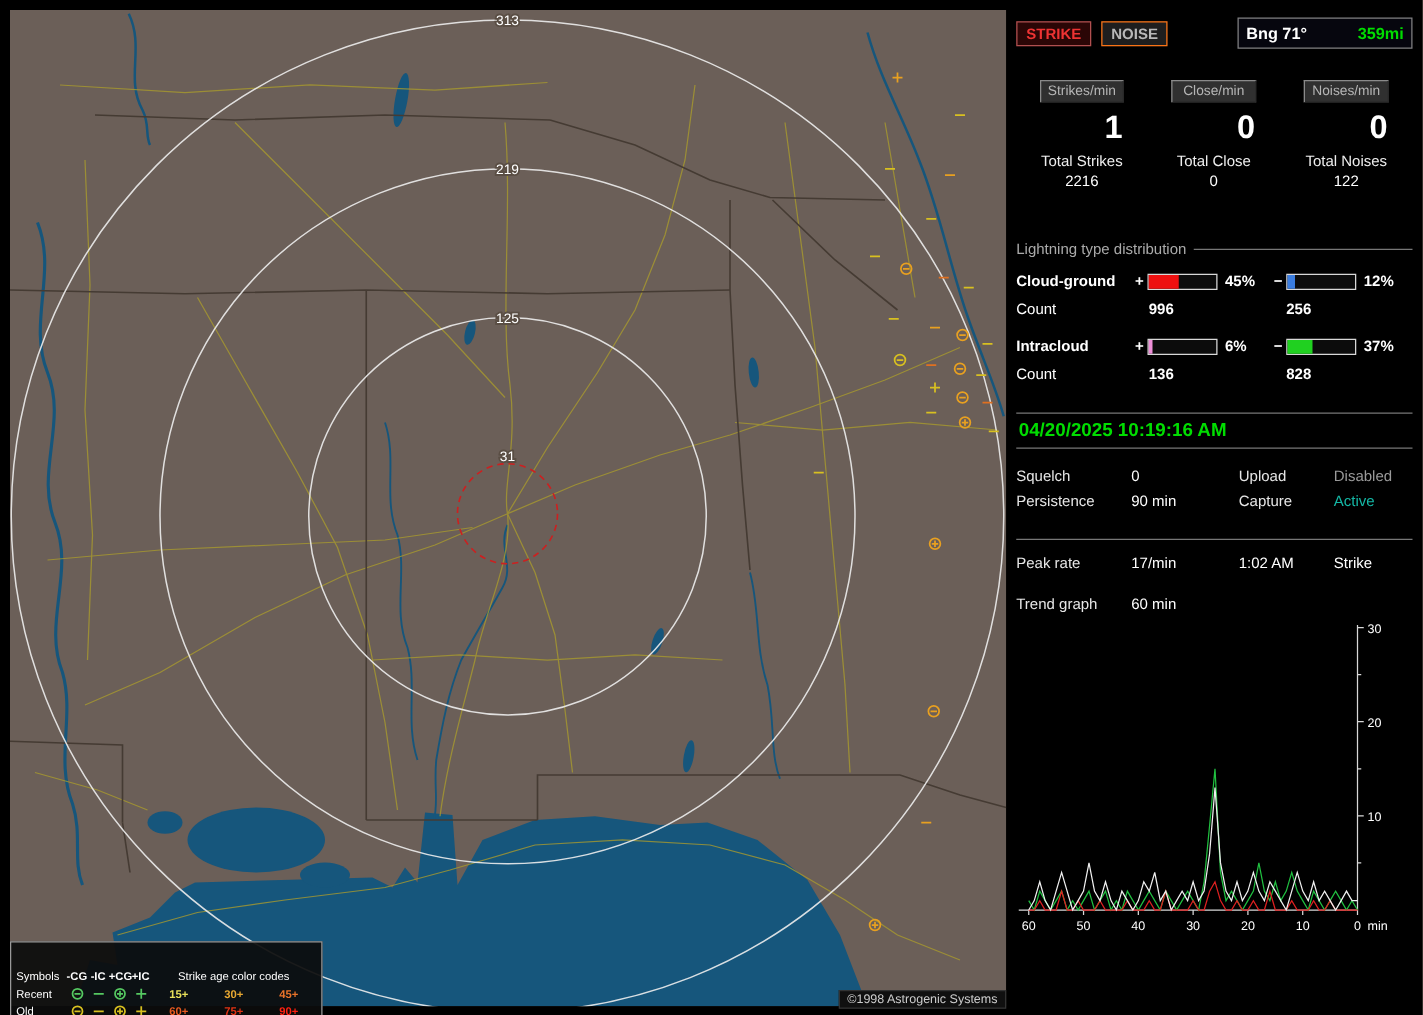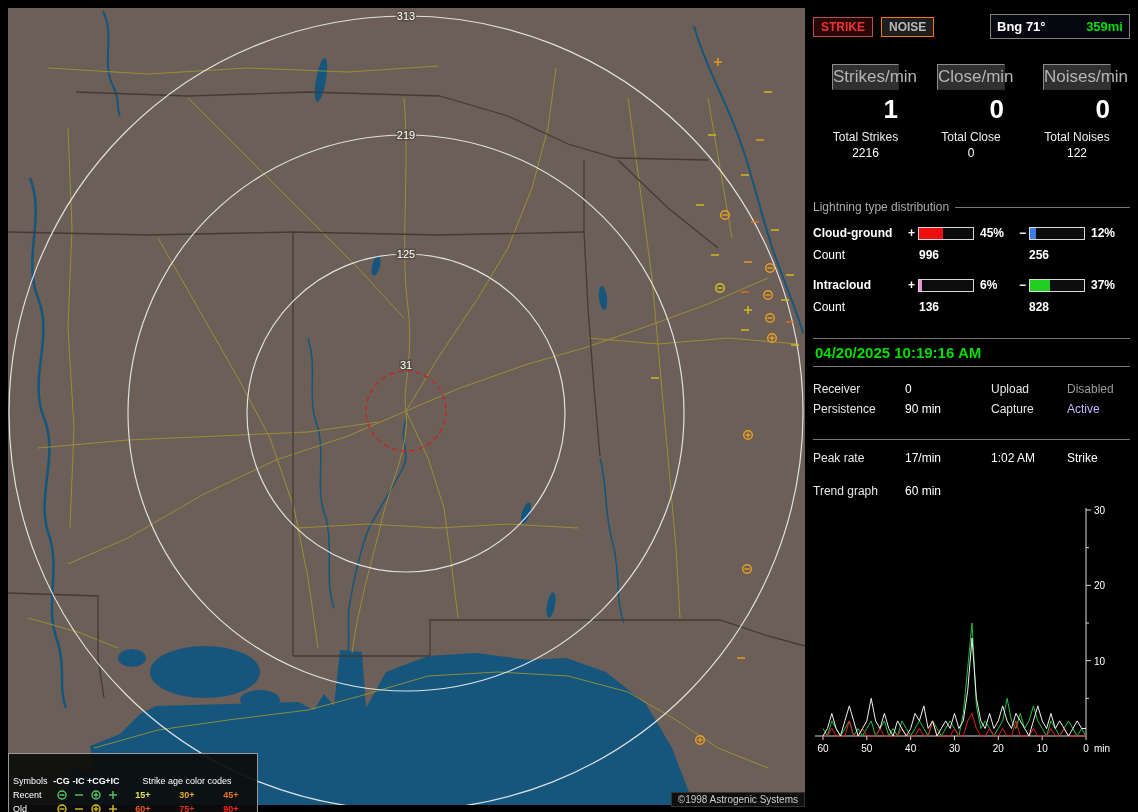--- a/index.html
+++ b/index.html
@@ -24,21 +24,21 @@
   
   .panel{position:absolute;left:813px;top:8px;width:317px}
   .toolbar{display:flex;align-items:center;margin-top:8px;height:21px}
   .btn{font:bold 12px "Liberation Sans",sans-serif;padding:2px 7px;margin-right:8px;cursor:pointer}
   .btn.strike{background:#2b0606;color:#ee3333;border:1px solid #b05050}
   .btn.noise{background:#1e1e1e;color:#b8b8b8;border:1px solid #f97316}
   .bng{margin-left:auto;width:126px;background:#06060e;border:1px solid #808080;display:flex;justify-content:space-between;padding:4px 6px;font-weight:bold;font-size:13px}
   .bng-label{color:#fff}.bng-range{color:#00dd00}
 
   .counters{display:grid;grid-template-columns:105px 106px 106px;margin-top:27px;text-align:center}
-  .cbtn{background:#303030;border:1px solid;border-color:#8a8a8a #2a2a2a #2a2a2a #8a8a8a;color:#b5b5b5;font-size:17px;padding:2px 0;margin:0 19px;cursor:pointer}
+  .cbtn{background:#303030;border:1px solid;border-color:#8a8a8a #2a2a2a #2a2a2a #8a8a8a;color:#b5b5b5;font-size:11px;padding:2px 0;margin:0 19px;cursor:pointer}
   .cnum{font-size:26px;font-weight:bold;color:#fff;text-align:right;padding-right:20px;margin-top:4px;height:30px;line-height:30px}
   .ctl{font-size:12px;color:#eee;margin-top:6px}
   .ctv{font-size:12px;color:#fff;margin-top:2px}
 
   .hr{border-top:1px solid #777}
   .sec-head{display:flex;align-items:baseline;margin-top:40px;color:#aaa;font-size:12px}
   .sec-head .rule{flex:1;border-top:1px solid #777;margin-left:6px;transform:translateY(-3px)}
 
   .dist-row{display:grid;grid-template-columns:92px 13px 58px 40px 13px 58px 34px;align-items:center;height:22px;font-size:12px}
   .dist-row.mt{margin-top:8px}
@@ -50,21 +50,21 @@
   .count-row{display:grid;grid-template-columns:92px 110px auto;font-size:12px;height:22px;align-items:center}
   .count-row .cl{color:#fff}
   .count-row .cv{color:#fff;font-weight:bold;padding-left:14px}
 
   .hr.before-date{margin-top:20px}
   .datebox{color:#00dd00;font-weight:bold;font-size:15px;padding:5px 2px}
 
   .set-row{display:grid;grid-template-columns:92px 86px 76px auto;font-size:12px;height:20px;align-items:center}
   .set-row.first{margin-top:12px}
   .sl{color:#e6e6e6}.sv{color:#fff}
-  .sv.ok{color:#c4b5fd}.sv.dim{color:#9a9a9a}
+  .sv.ok{color:#14b8a6}.sv.dim{color:#9a9a9a}
   .hr.mid{margin-top:20px}
   .info-rows{margin-top:8px}
   .trend-row{margin-top:16px;display:grid;grid-template-columns:92px auto;font-size:12px}
   #trend-svg{margin-top:6px;display:block}
 </style>
 </head>
 <body>
 
 <div class="map-wrap">
   <svg class="map" width="797" height="797" viewBox="0 0 797 797">
@@ -384,21 +384,21 @@
     <span class="cl">Count</span>
     <span class="cv">136</span>
     <span class="cv">828</span>
   </div>
 
   <div class="hr before-date"></div>
   <div class="datebox">04/20/2025 10:19:16 AM</div>
   <div class="hr"></div>
 
   <div class="set-row first">
-    <span class="sl">Receiver</span>
+    <span class="sl">Squelch</span>
     <span class="sv">0</span>
     <span class="sl">Upload</span>
     <span class="sv dim">Disabled</span>
   </div>
   <div class="set-row">
     <span class="sl">Persistence</span>
     <span class="sv">90 min</span>
     <span class="sl">Capture</span>
     <span class="sv ok">Active</span>
   </div>

